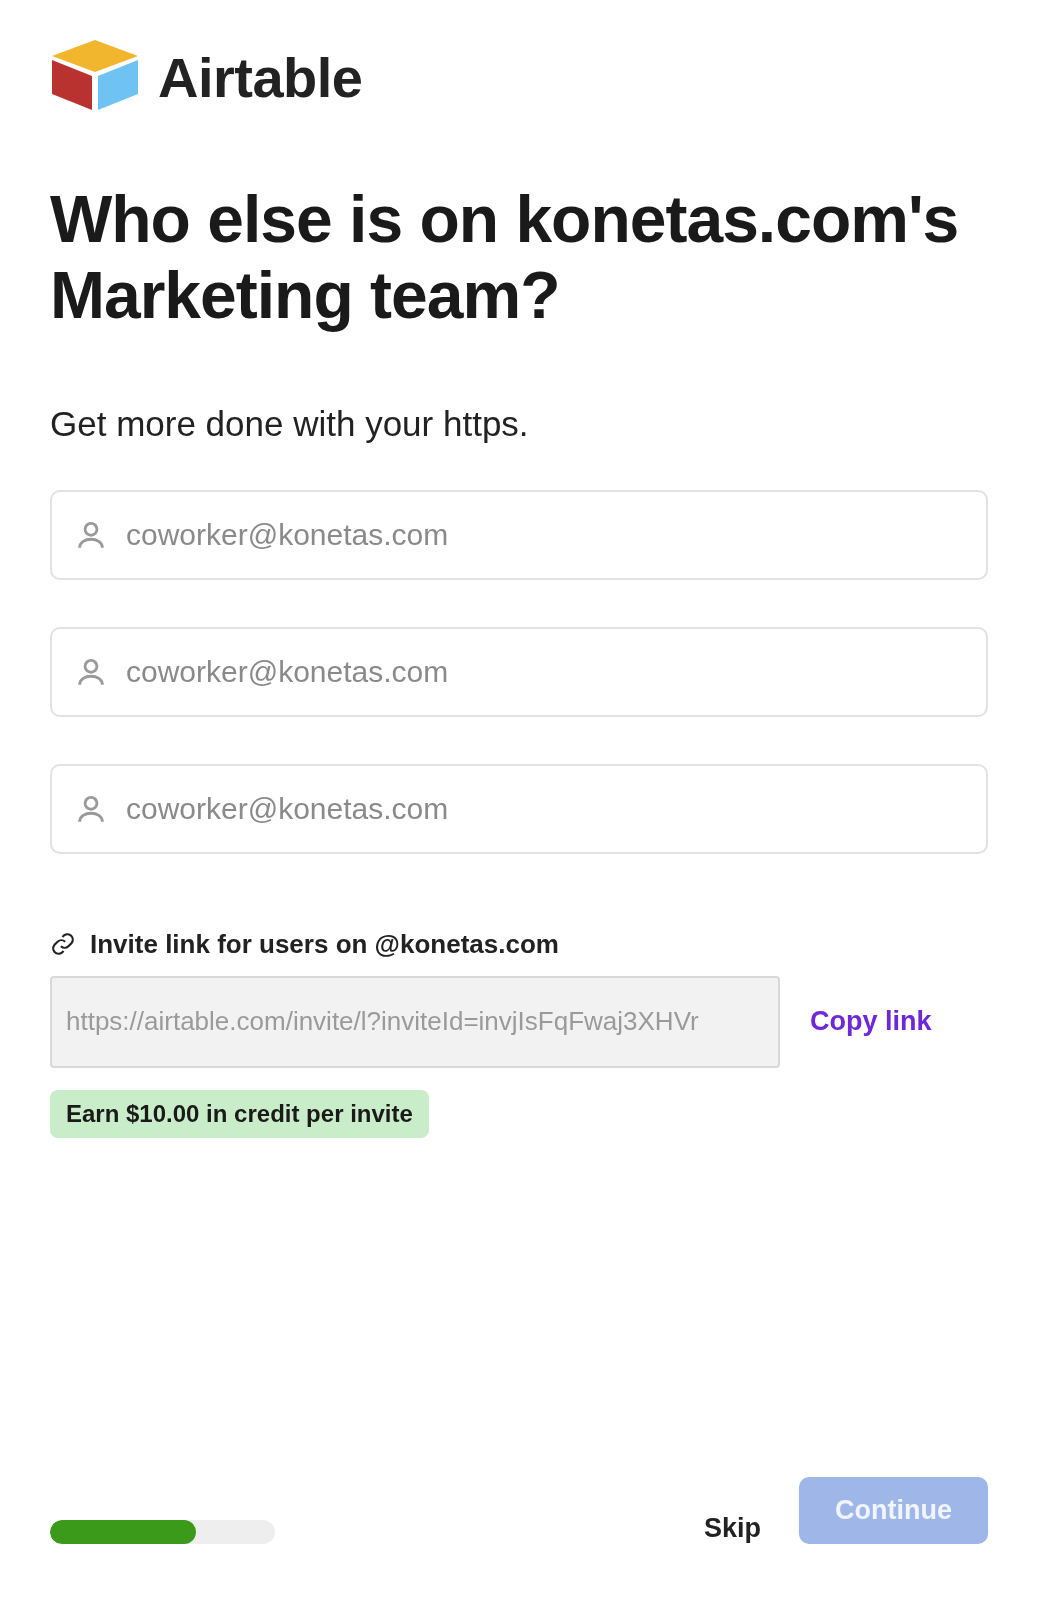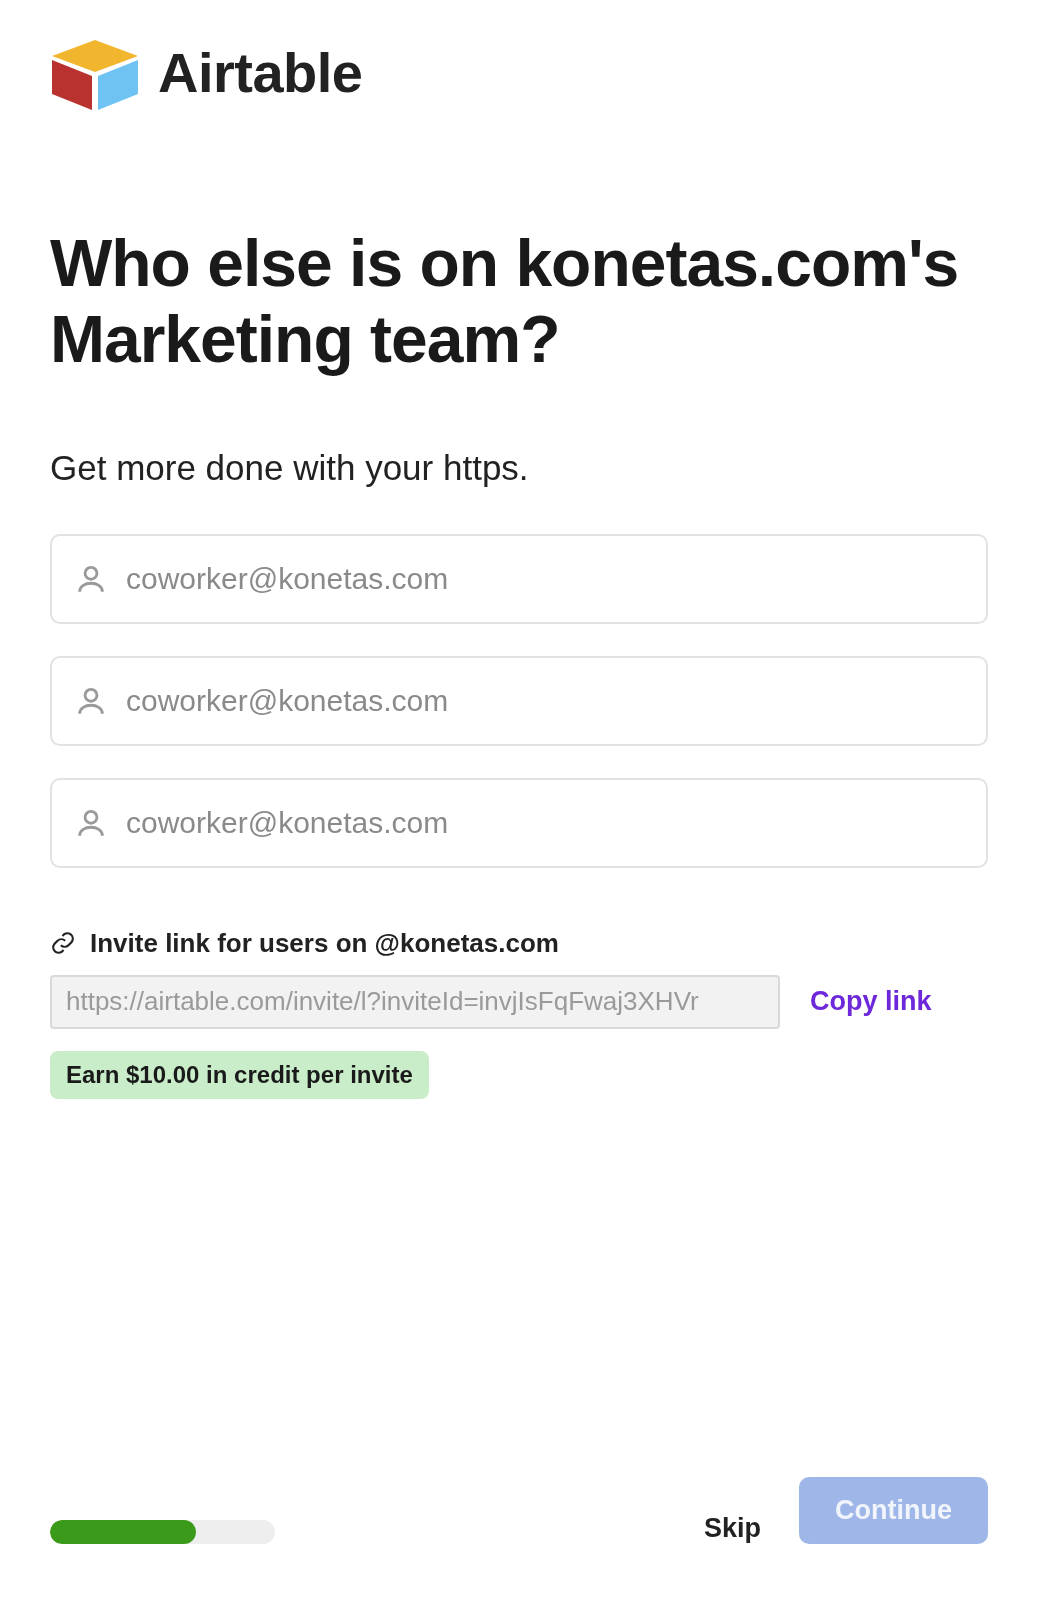--- a/index.html
+++ b/index.html
@@ -11,23 +11,23 @@
     position: relative;
   }
   .page {
     padding: 40px 50px 0 50px;
     display: flex;
     flex-direction: column;
     height: 100%;
   }
   .logo-row {
     display: flex;
-    align-items: flex-start;
+    align-items: flex-end;
     gap: 18px;
-    margin-bottom: 116px;
+    margin-bottom: 72px;
   }
   .logo-mark { width: 90px; height: 70px; }
   .logo-text {
     font-size: 56px;
     font-weight: 600;
     letter-spacing: -0.5px;
     color: #222;
   }
   h1.headline {
     font-size: 66px;
@@ -44,21 +44,21 @@
     margin-bottom: 46px;
   }
   .email-field {
     display: flex;
     align-items: center;
     width: 100%;
     height: 90px;
     border: 2px solid #e2e2e2;
     border-radius: 10px;
     padding: 0 22px;
-    margin-bottom: 32px;
+    margin-bottom: 47px;
     background: #fff;
   }
   .email-field svg { flex: 0 0 auto; margin-right: 18px; }
   .email-field input {
     flex: 1;
     border: none;
     outline: none;
     font-size: 30px;
     color: #333;
     background: transparent;
@@ -80,21 +80,21 @@
   }
   .link-row {
     display: flex;
     align-items: center;
     gap: 30px;
     margin-bottom: 22px;
   }
   .link-box {
     flex: 0 0 auto;
     width: 730px;
-    height: 54px;
+    height: 92px;
     border: 2px solid #d9d9d9;
     background: #f2f2f2;
     border-radius: 4px;
     display: flex;
     align-items: center;
     padding: 0 14px;
   }
   .link-box input {
     width: 100%;
     border: none;

